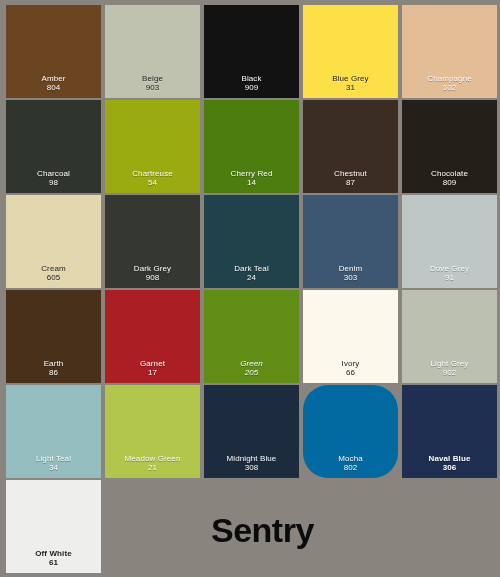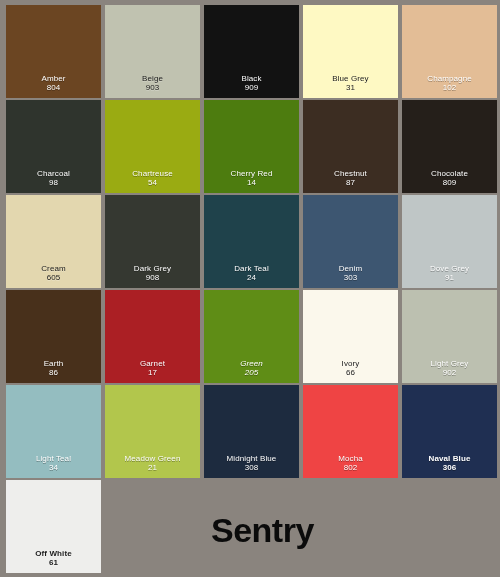--- a/index.html
+++ b/index.html
@@ -106,21 +106,21 @@
         <span class="swatch-name">Beige</span>
         <span class="swatch-code">903</span>
       </div>
     </div>
     <div class="swatch light-text" style="background: rgb(18, 18, 18);">
       <div class="swatch-labels">
         <span class="swatch-name">Black</span>
         <span class="swatch-code">909</span>
       </div>
     </div>
-    <div class="swatch dark-text" style="background: #fef9c3;">
+    <div class="swatch dark-text" style="background: #fde047;">
       <div class="swatch-labels">
         <span class="swatch-name">Blue Grey</span>
         <span class="swatch-code">31</span>
       </div>
     </div>
     <div class="swatch light-text" style="background: rgb(227, 189, 150);">
       <div class="swatch-labels">
         <span class="swatch-name">Champagne</span>
         <span class="swatch-code">102</span>
       </div>
@@ -226,21 +226,21 @@
         <span class="swatch-name">Meadow Green</span>
         <span class="swatch-code">21</span>
       </div>
     </div>
     <div class="swatch light-text" style="background: rgb(29, 43, 63);">
       <div class="swatch-labels">
         <span class="swatch-name">Midnight Blue</span>
         <span class="swatch-code">308</span>
       </div>
     </div>
-    <div class="swatch light-text" style="background: #ef4444;">
+    <div class="swatch light-text" style="background: #0369a1; border-radius: 25px;">
       <div class="swatch-labels">
         <span class="swatch-name">Mocha</span>
         <span class="swatch-code">802</span>
       </div>
     </div>
     <div class="swatch light-text bold-text" style="background: rgb(31, 47, 82);">
       <div class="swatch-labels">
         <span class="swatch-name">Naval Blue</span>
         <span class="swatch-code">306</span>
       </div>

